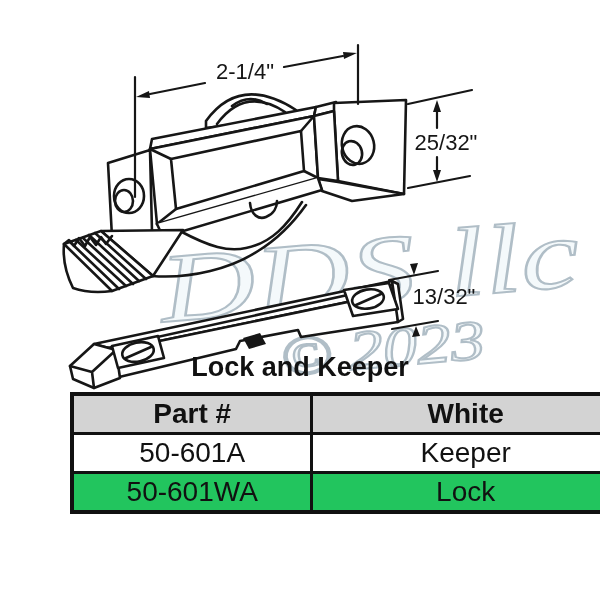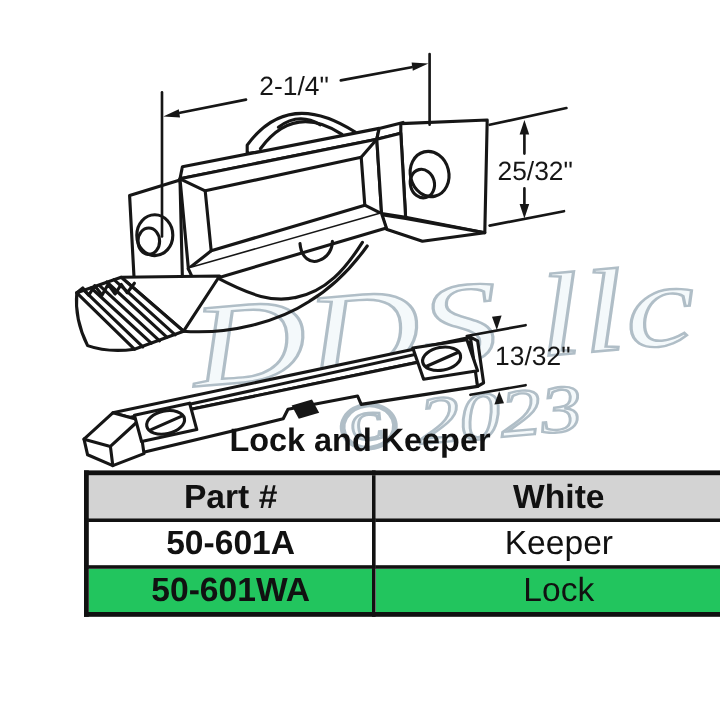--- a/index.html
+++ b/index.html
@@ -22,21 +22,21 @@
     position:absolute;left:70px;top:392px;
     border-collapse:collapse;table-layout:fixed;width:552px;
     background:#ffffff;
   }
   table.parts td{
     border:3px solid #111111;height:36px;text-align:center;vertical-align:middle;
     font-size:28px;color:#111111;padding:0;overflow:hidden;
   }
   table.parts{border:4px solid #111111;}
   tr.hdr td{background:#d3d3d3;font-weight:bold;}
-  td.part{font-weight:bold;}
+  td.part{font-weight:normal;}
   tr.alt td{background:#22c55e;}
 </style>
 </head>
 <body>
 
 <div id="stage">
 
   <svg id="drawing" width="600" height="600" viewBox="0 0 600 600">
 
     <g>

